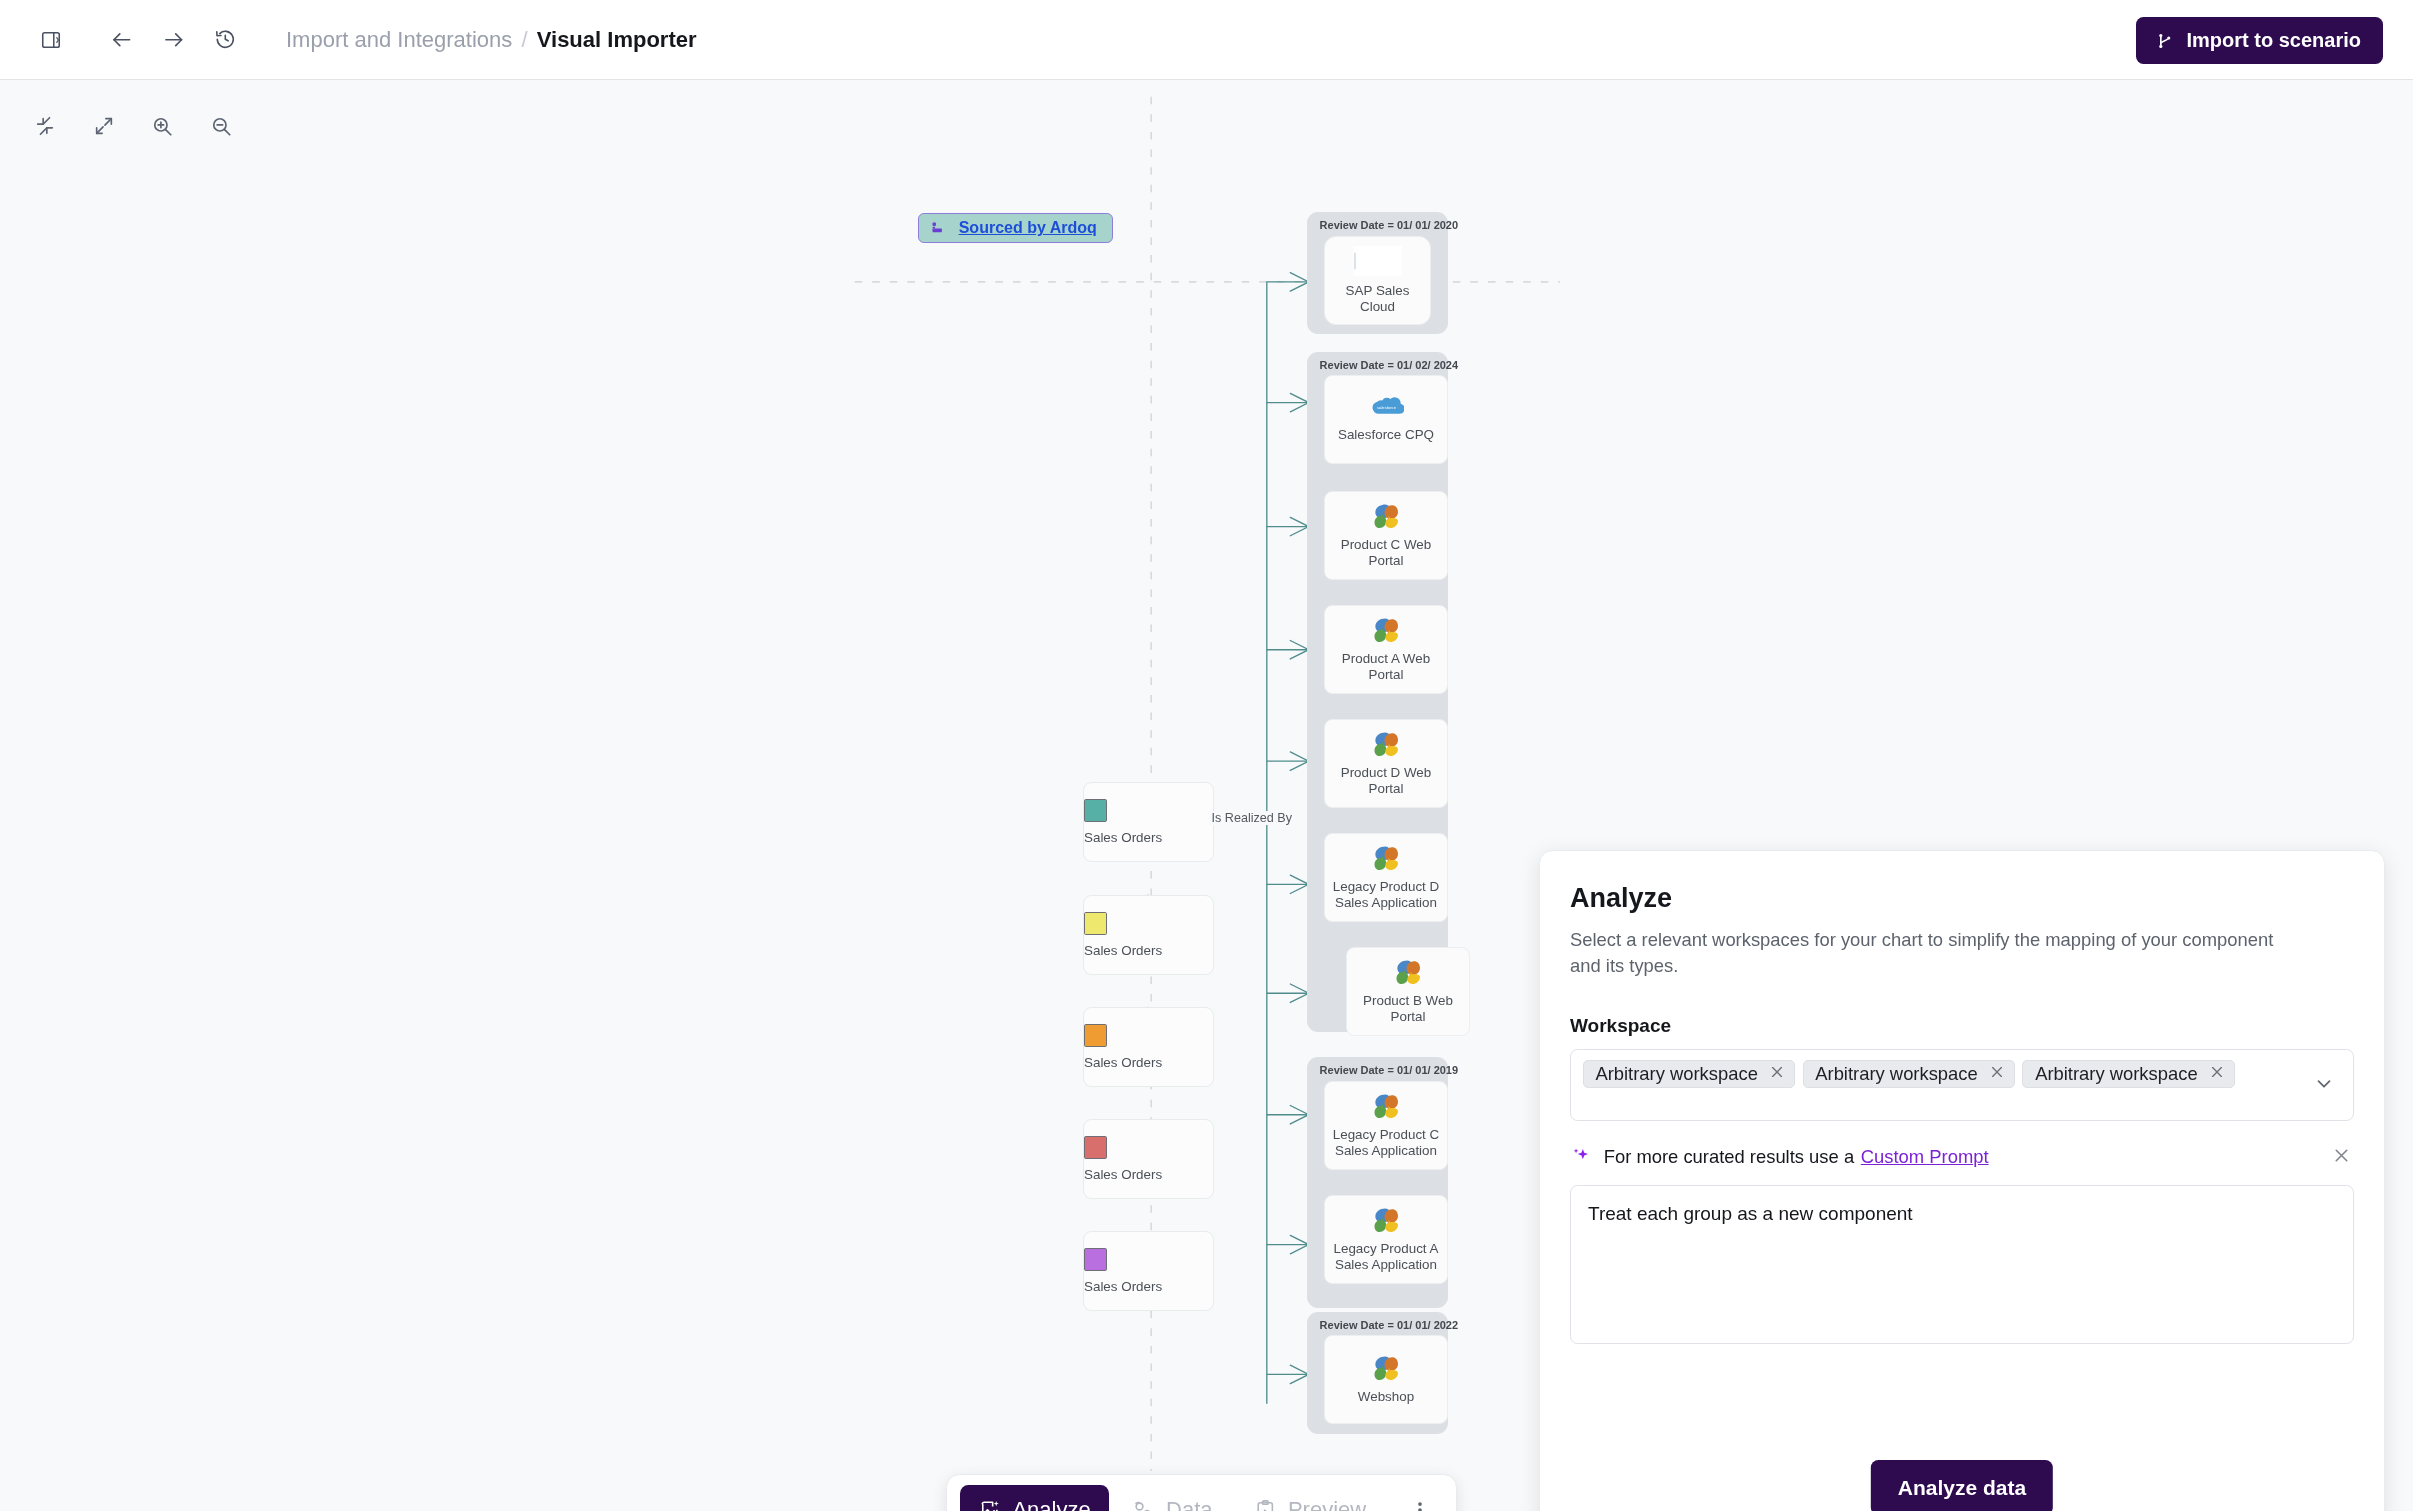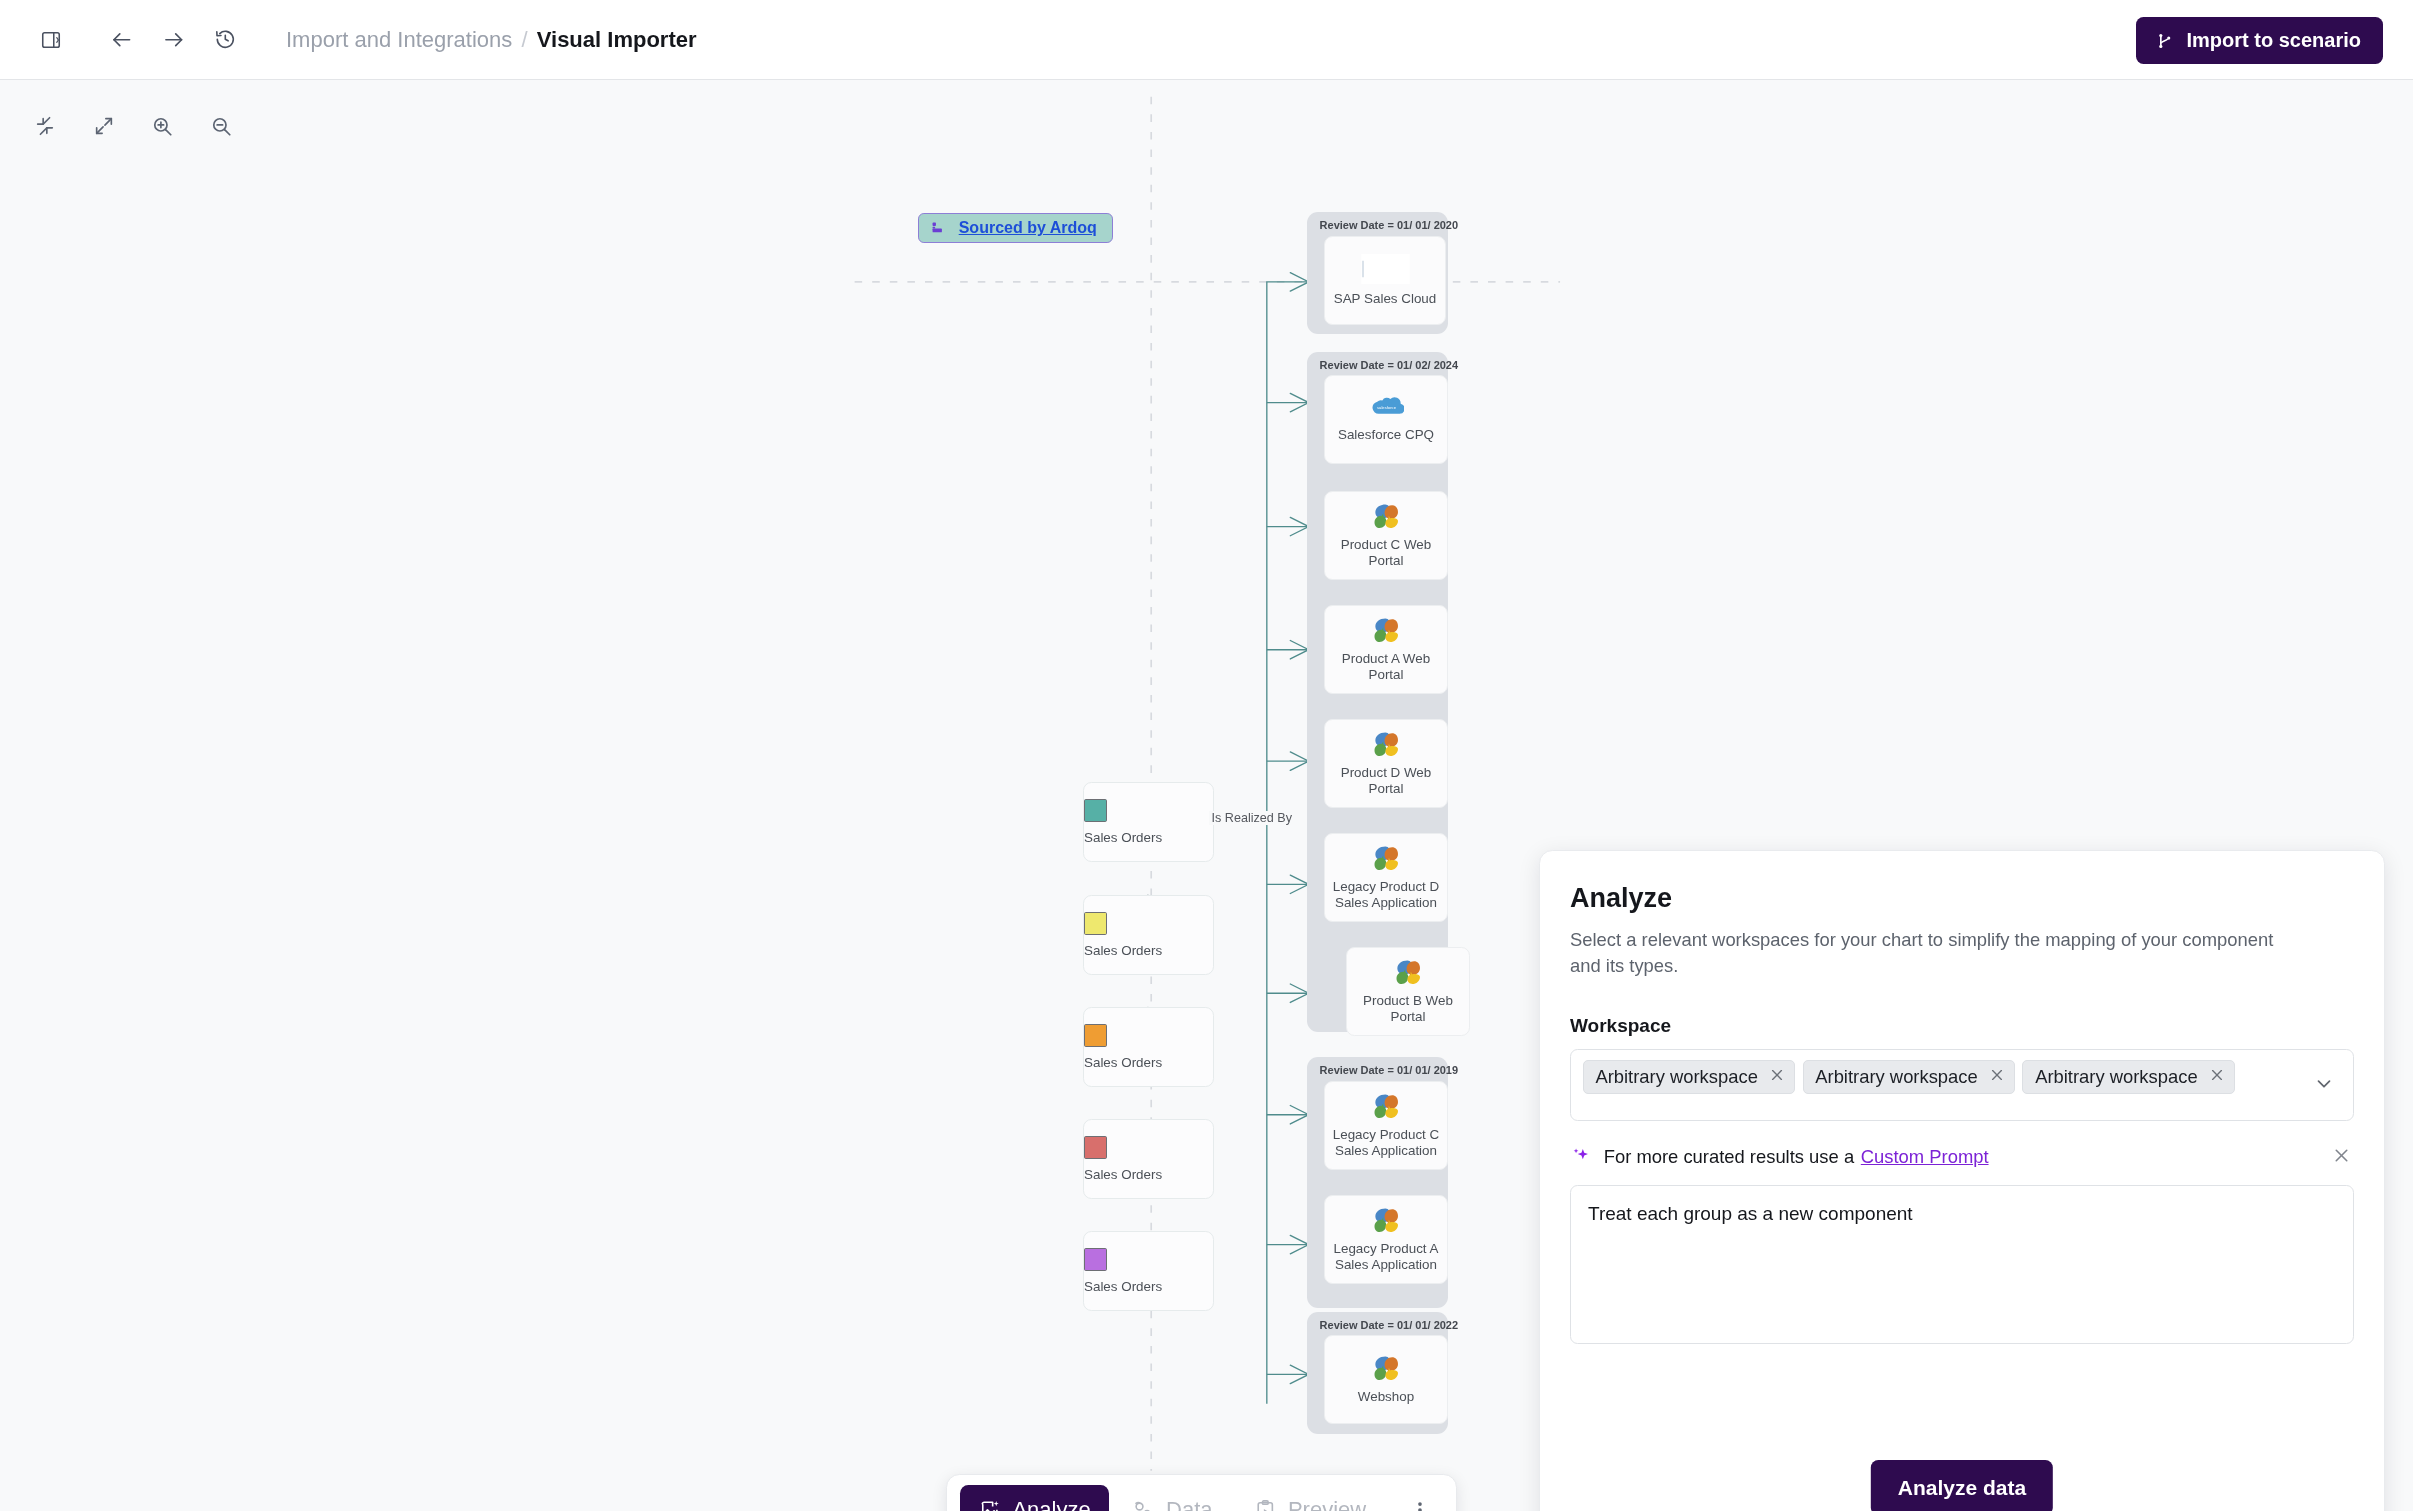--- a/index.html
+++ b/index.html
@@ -207,21 +207,21 @@
     margin-top: 11.7px;
     position: relative;
     border: 0.8px solid #dfe2e6;
     border-radius: 7.5px;
     min-height: 72px;
     padding: 10px 59px 10px 11.7px;
     display: flex; flex-wrap: wrap; align-content: flex-start; gap: 7.5px;
     cursor: pointer;
   }
   .chip {
-    height: 34px;
+    height: 28px;
     background: #e8eaed;
     border: 0.8px solid #dcdfe3;
     border-radius: 5px;
     display: flex; align-items: center; gap: 11px;
     padding: 0 9.2px 0 11.7px;
     font-size: 18.4px; color: #1c1f25;
     white-space: nowrap;
   }
   .chip .x { color: #6b7078; font-size: 17.6px; line-height: 1; cursor: pointer; }
   #ws-caret {
@@ -413,21 +413,21 @@
         <rect x="3" y="10" width="11" height="4.5" rx="1" fill="#6b3fd4"></rect>
         <rect x="3" y="8" width="3" height="2" rx="0.6" fill="#6b3fd4"></rect>
       </svg>
     </span>
     <span class="lbl">Sourced by Ardoq</span>
   </div>
 
   <div class="grp" style="left:1307px; top:132px; width:141px; height:122px;">
     <div class="grp-title">Review Date = 01/ 01/ 2020</div>
   </div>
-  <div class="card" style="left:1324px; top:156px; width:122px; height:89px;">
+  <div class="card" style="left:1324px; top:156px; width:107px; height:89px;border-radius:12px;">
     <span class="ico">
       <svg width="49" height="30" viewBox="0 0 58 36">
           <rect x="0" y="0" width="58" height="36" fill="#ffffff"></rect>
           <line x1="2" y1="8" x2="2" y2="28" stroke="#c8d4e0" stroke-width="1.6"></line>
         </svg>
     </span>
     <span class="cap">SAP Sales Cloud</span>
   </div>
 
   <div class="grp" style="left:1307px; top:272px; width:141px; height:680px;">

